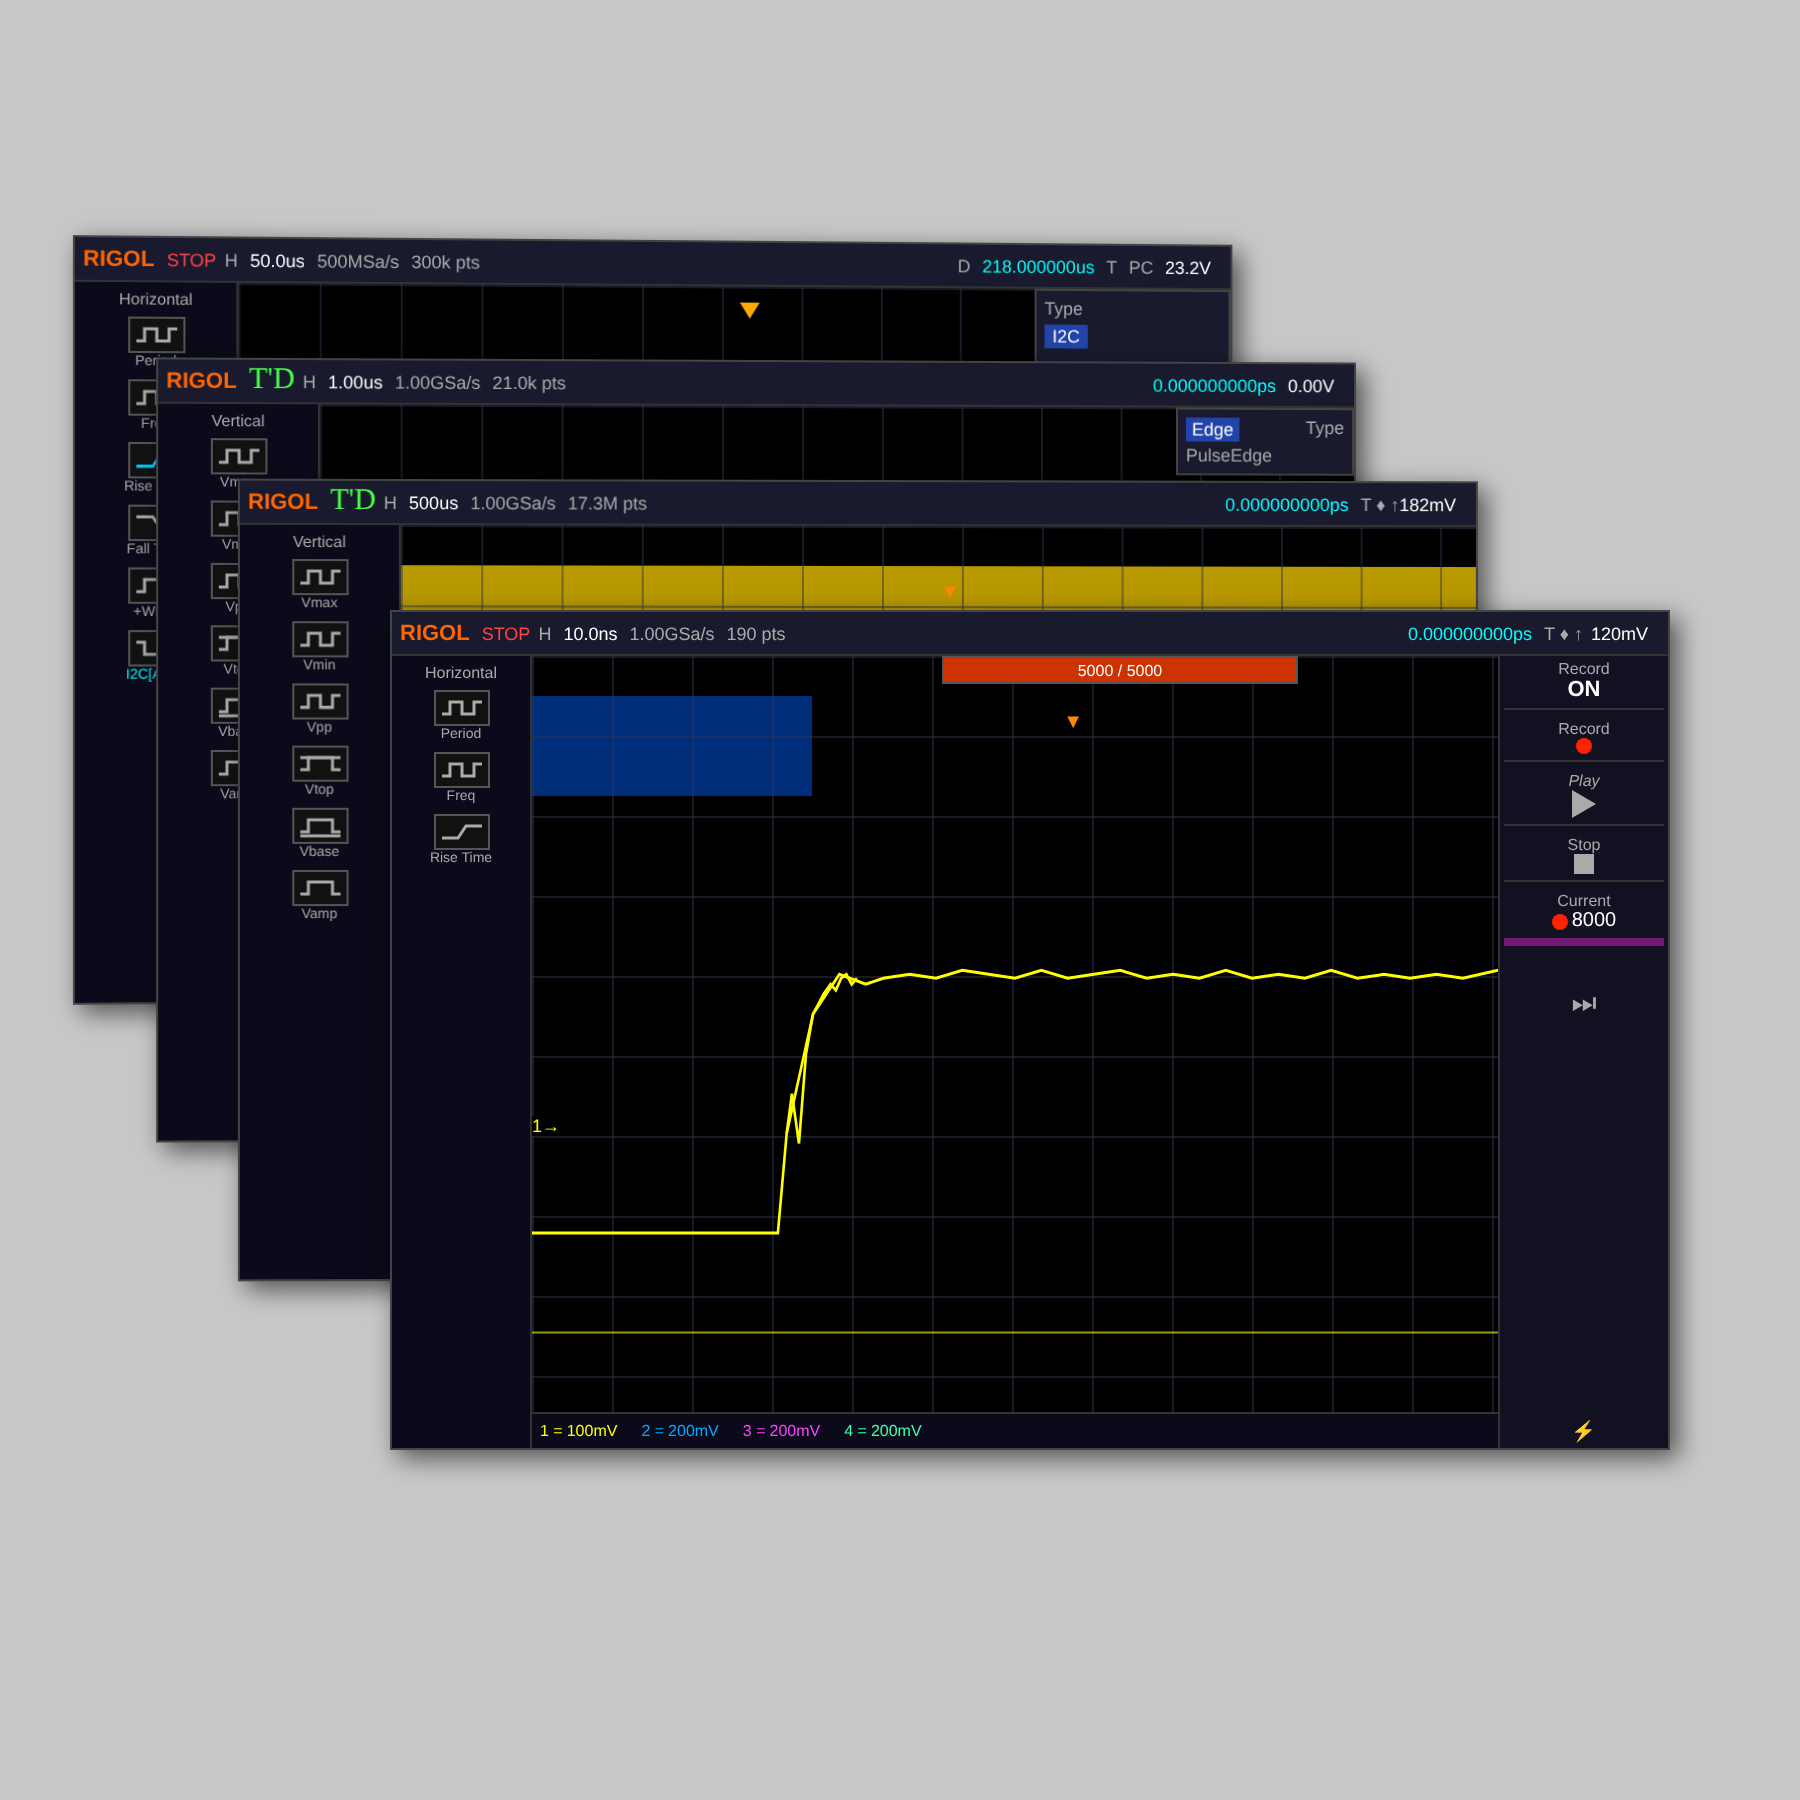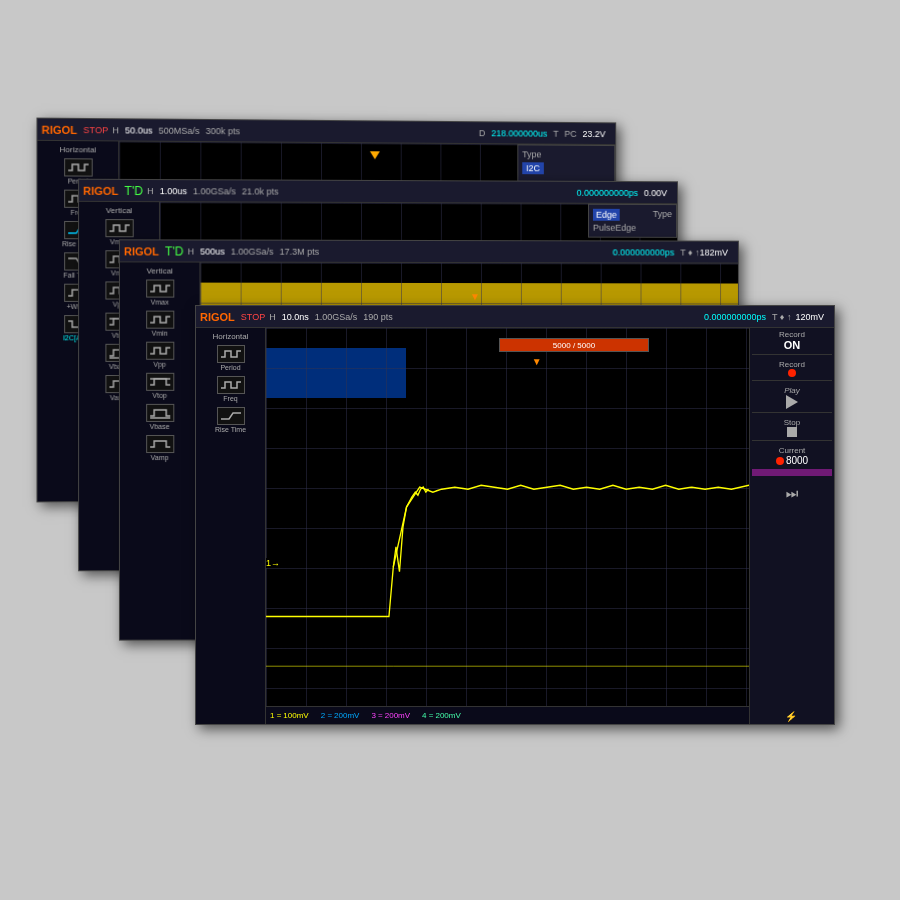--- a/index.html
+++ b/index.html
@@ -76,21 +76,21 @@
     }
 
     .rigol-logo {
       color: #ff6600;
       font-weight: bold;
       font-size: 11px;
       margin-right: 6px;
     }
 
     .status-stop { color: #ff4444; font-size: 9px; margin-right: 4px; }
-    .status-td { color: #44ff44; font-size: 12px; margin-right: 4px; }
+    .status-td { color: #44ff44; font-size: 15px; margin-right: 4px; font-family: Liberation Serif, serif; }
 
     .header-item {
       color: #aaa;
       font-size: 9px;
       margin-right: 6px;
     }
 
     .header-val {
       color: #fff;
       font-size: 9px;
@@ -262,23 +262,23 @@
       left: 0;
       width: 140px;
       height: 50px;
       background: #003388;
       opacity: 0.9;
     }
 
     
     .progress-bar-container {
       position: absolute;
-      top: 10px;
+      top: 0;
       right: 100px;
-      width: 150px;
+      width: 178px;
       height: 14px;
       background: #737373;
       border: 1px solid #555;
     }
 
     .progress-bar-fill {
       height: 100%;
       background: #cc3300;
       width: 100%;
     }
@@ -692,21 +692,21 @@
           <div style="display:flex;justify-content:center;">
             <div style="width:0;height:0;border-top:7px solid transparent;border-bottom:7px solid transparent;border-left:12px solid #aaa;"></div>
           </div>
         </div>
         <div style="border-bottom:1px solid #333;padding-bottom:3px;margin-bottom:3px;">
           <div class="panel-label">Stop</div>
           <div style="display:flex;justify-content:center;">
             <div style="width:10px;height:10px;background:#aaa;"></div>
           </div>
         </div>
-        <div style="border-bottom:7px solid #701a75;padding-bottom:3px;margin-bottom:3px;">
+        <div style="border-bottom:4px solid #701a75;padding-bottom:3px;margin-bottom:14px;">
           <div class="panel-label">Current</div>
           <div style="display:flex;align-items:center;justify-content:center;gap:2px;">
             <span class="red-dot"></span>
             <span style="color:#fff;font-size:10px;">8000</span>
           </div>
         </div>
         <div style="display:flex;justify-content:center;margin-top:4px;">
           <div style="color:#aaa;font-size:14px;cursor:pointer;">⏭</div>
         </div>
         <div style="display:flex;justify-content:center;margin-top:auto;padding-top:4px;">

